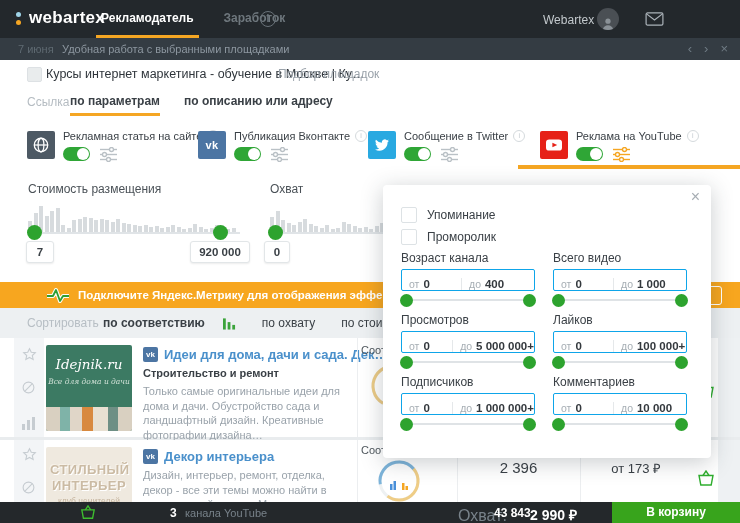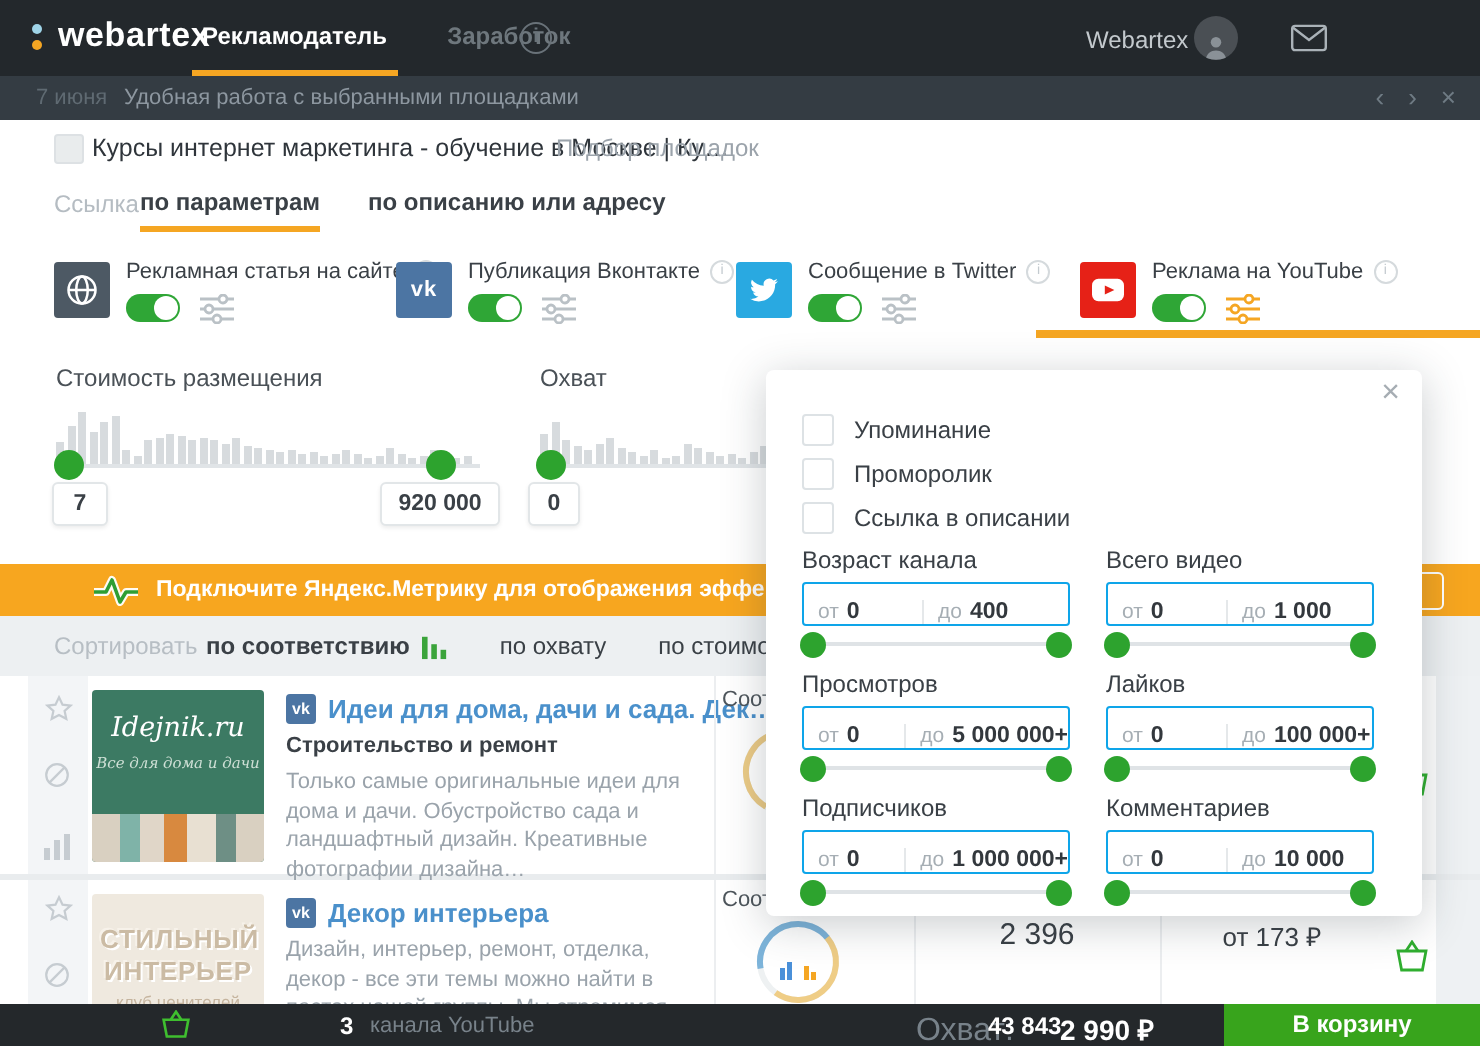--- a/index.html
+++ b/index.html
@@ -72,21 +72,21 @@
   .banner{position:absolute;left:0;top:282px;width:740px;height:26px;background:#f7a61f;}
   .pulse{position:absolute;left:46px;top:5px;}
   .b-text{position:absolute;left:78px;top:7px;font-size:11.5px;font-weight:bold;color:#fff;}
   .b-btn{position:absolute;right:18px;top:4px;height:17px;line-height:17px;border:1px solid #fff;border-radius:3px;
     padding:0 12px;font-size:11px;font-weight:bold;color:#fff;cursor:pointer;}
 
   
   .sortbar{position:absolute;left:0;top:308px;width:740px;height:30px;background:#edf0f2;}
   .sort-label{position:absolute;left:27px;top:8px;font-size:12px;color:#b7bec4;}
   .sort-opts{position:absolute;left:103px;top:0;height:30px;display:flex;gap:26px;align-items:center;}
-  .sort-opt{font-size:12px;color:#3a4046;display:flex;gap:6px;align-items:center;cursor:pointer;}
+  .sort-opt{font-size:12px;color:#3a4046;display:flex;gap:18px;align-items:center;cursor:pointer;}
   .sort-opt.active{font-weight:bold;}
 
   
   .results{position:absolute;left:0;top:338px;width:740px;height:185px;background:#e9ecee;}
   .rrow{position:absolute;left:0;width:740px;background:#fff;}
   .row1{top:0;height:99px;}
   .row2{top:102px;height:83px;}
   .strip{position:absolute;left:14px;top:0;bottom:0;width:30px;background:#f3f5f7;}
   .strip>*{position:absolute;left:8px;cursor:pointer;}
   .thumb{position:absolute;left:46px;top:7px;width:86px;height:86px;border-radius:2px;overflow:hidden;cursor:pointer;}
@@ -497,24 +497,20 @@
     <span class="p-close">×</span>
     <div class="p-checks" id="p-checks">
         <div class="p-check">
           <span class="p-box"></span>
           <span class="p-clabel">Упоминание</span>
         </div>
         <div class="p-check">
           <span class="p-box"></span>
           <span class="p-clabel">Проморолик</span>
         </div>
-        <div class="p-check">
-          <span class="p-box"></span>
-          <span class="p-clabel">Ссылка в описании</span>
-        </div>
       </div>
     <div class="p-grid" id="p-grid">
         <div>
           <div class="p-glabel">Возраст канала</div>
           <div class="p-inputs">
             <span class="p-half">
               <span class="p-pref">от</span>
               <span class="p-val">0</span>
             </span>
             <span class="p-half">

